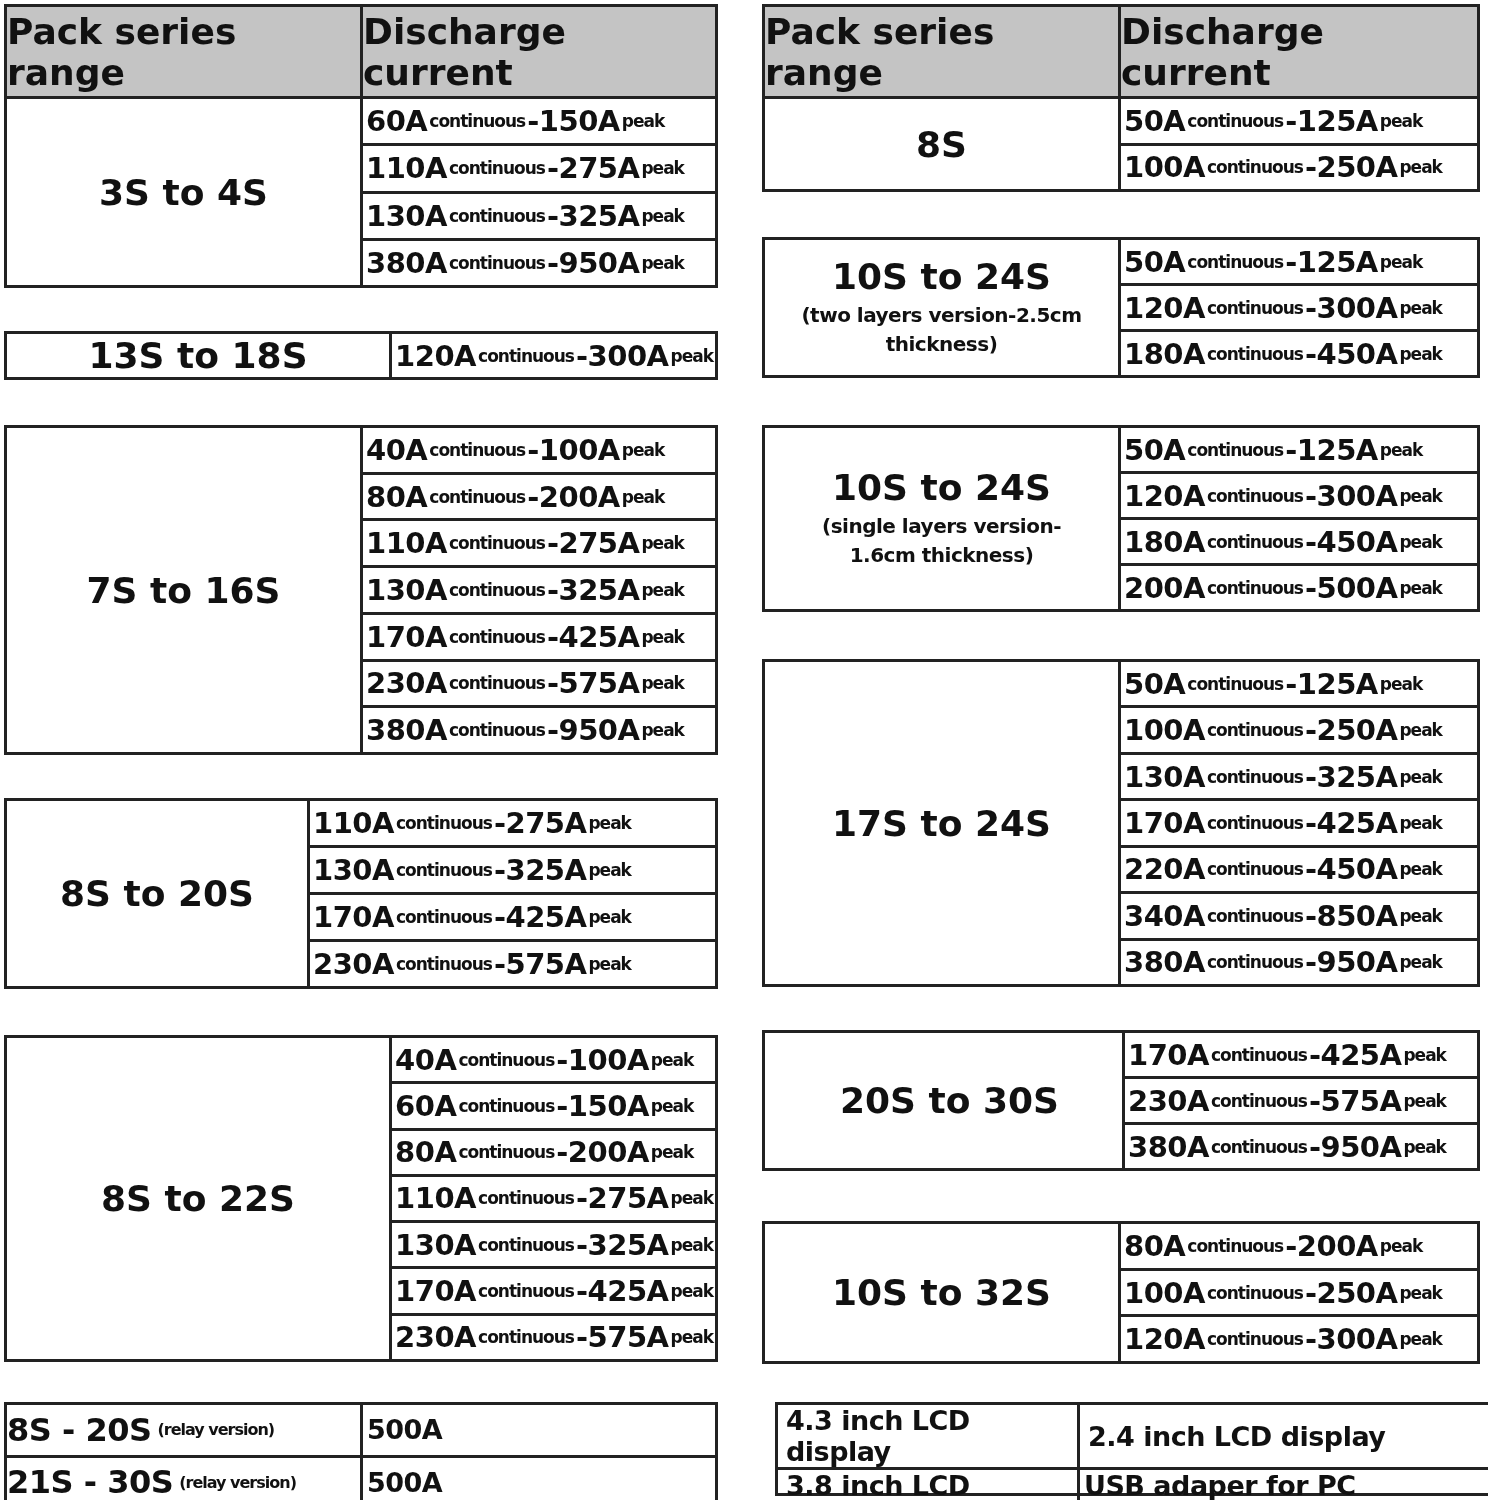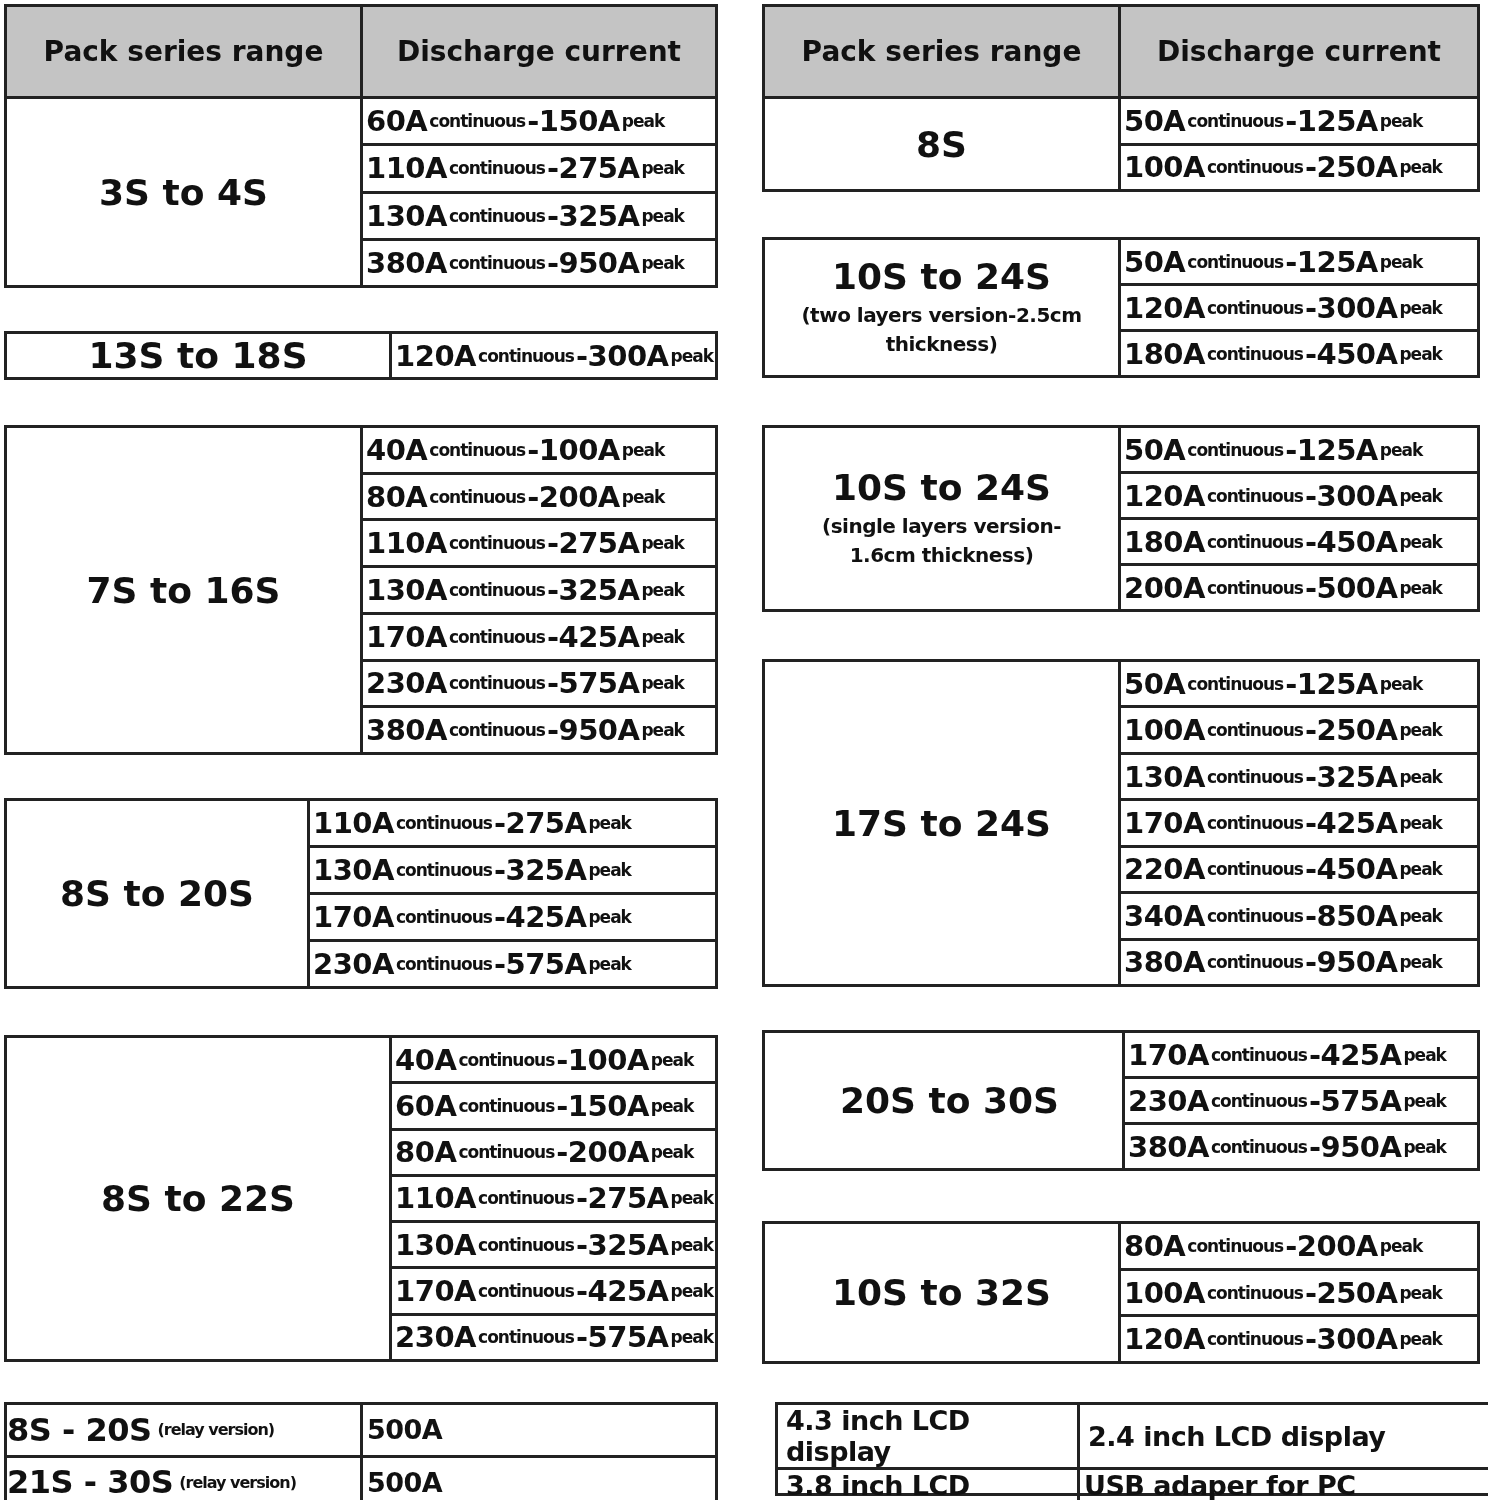--- a/index.html
+++ b/index.html
@@ -7,21 +7,21 @@
   .blk { position:absolute; border:3px solid #222; box-sizing:border-box; display:flex; background:#fff; }
   .left { border-right:3px solid #222; box-sizing:border-box; display:flex; flex-direction:column; justify-content:center; align-items:center; text-align:center; }
   .right { flex:1; display:flex; flex-direction:column; }
   .row { flex:1; border-top:3px solid #222; display:flex; align-items:center; padding-left:3px; white-space:nowrap; overflow:hidden; }
   .row:first-child { border-top:none; }
   .big { font-size:29px; font-weight:bold; letter-spacing:-0.5px; }
   .small { font-size:17px; font-weight:bold; letter-spacing:-1px; margin:0 2px; }
   .range { font-size:36px; font-weight:bold; }
   .note { font-size:20px; font-weight:bold; letter-spacing:-0.5px; line-height:1.45; margin-top:4px; }
   .hdr { background:#c4c4c4; border-bottom:3px solid #222; }
-  .hdr .cell { display:flex; align-items:center; justify-content:center; font-size:28px; font-weight:bold; }
+  .hdr .cell { display:flex; align-items:center; justify-content:center; font-size:36px; font-weight:bold; }
   .flatrow { display:flex; }
   .lcd { font-size:27px; font-weight:bold; letter-spacing:-0.5px; padding-left:8px; display:flex; align-items:center; }
 </style>
 </head>
 <body>
 
 <div class="blk" style="left:4px;top:4px;width:714px;height:284px;flex-direction:column;">
   <div class="flatrow hdr" style="height:89px;">
     <div class="cell" style="width:356px;border-right:3px solid #222;box-sizing:border-box;">Pack series range</div>
     <div class="cell" style="flex:1;">Discharge current</div>

